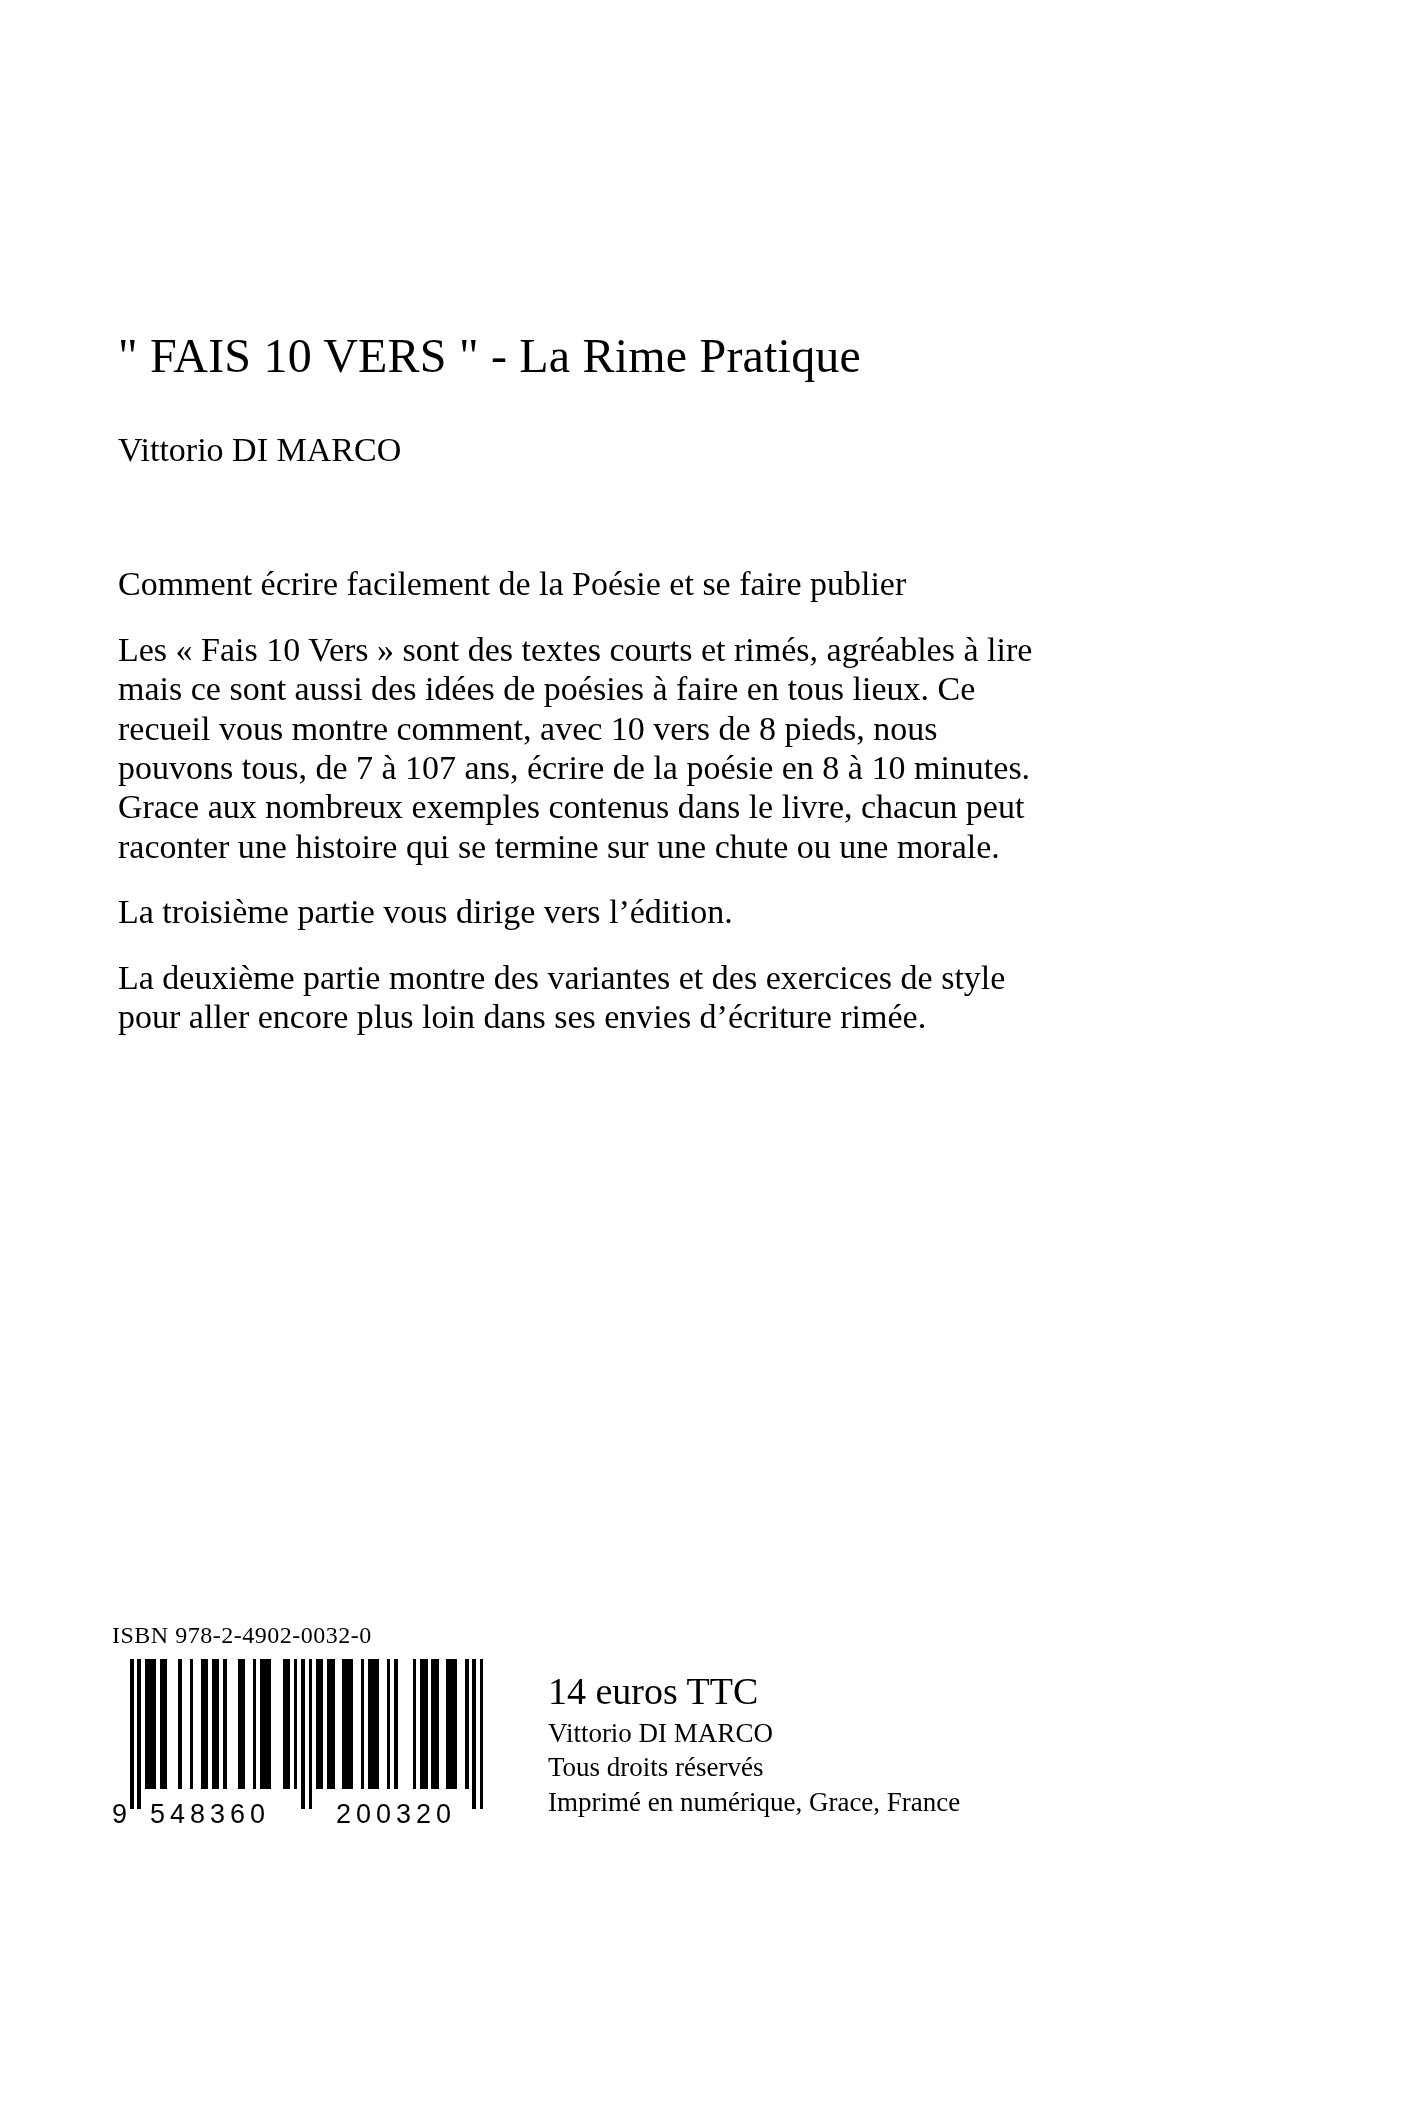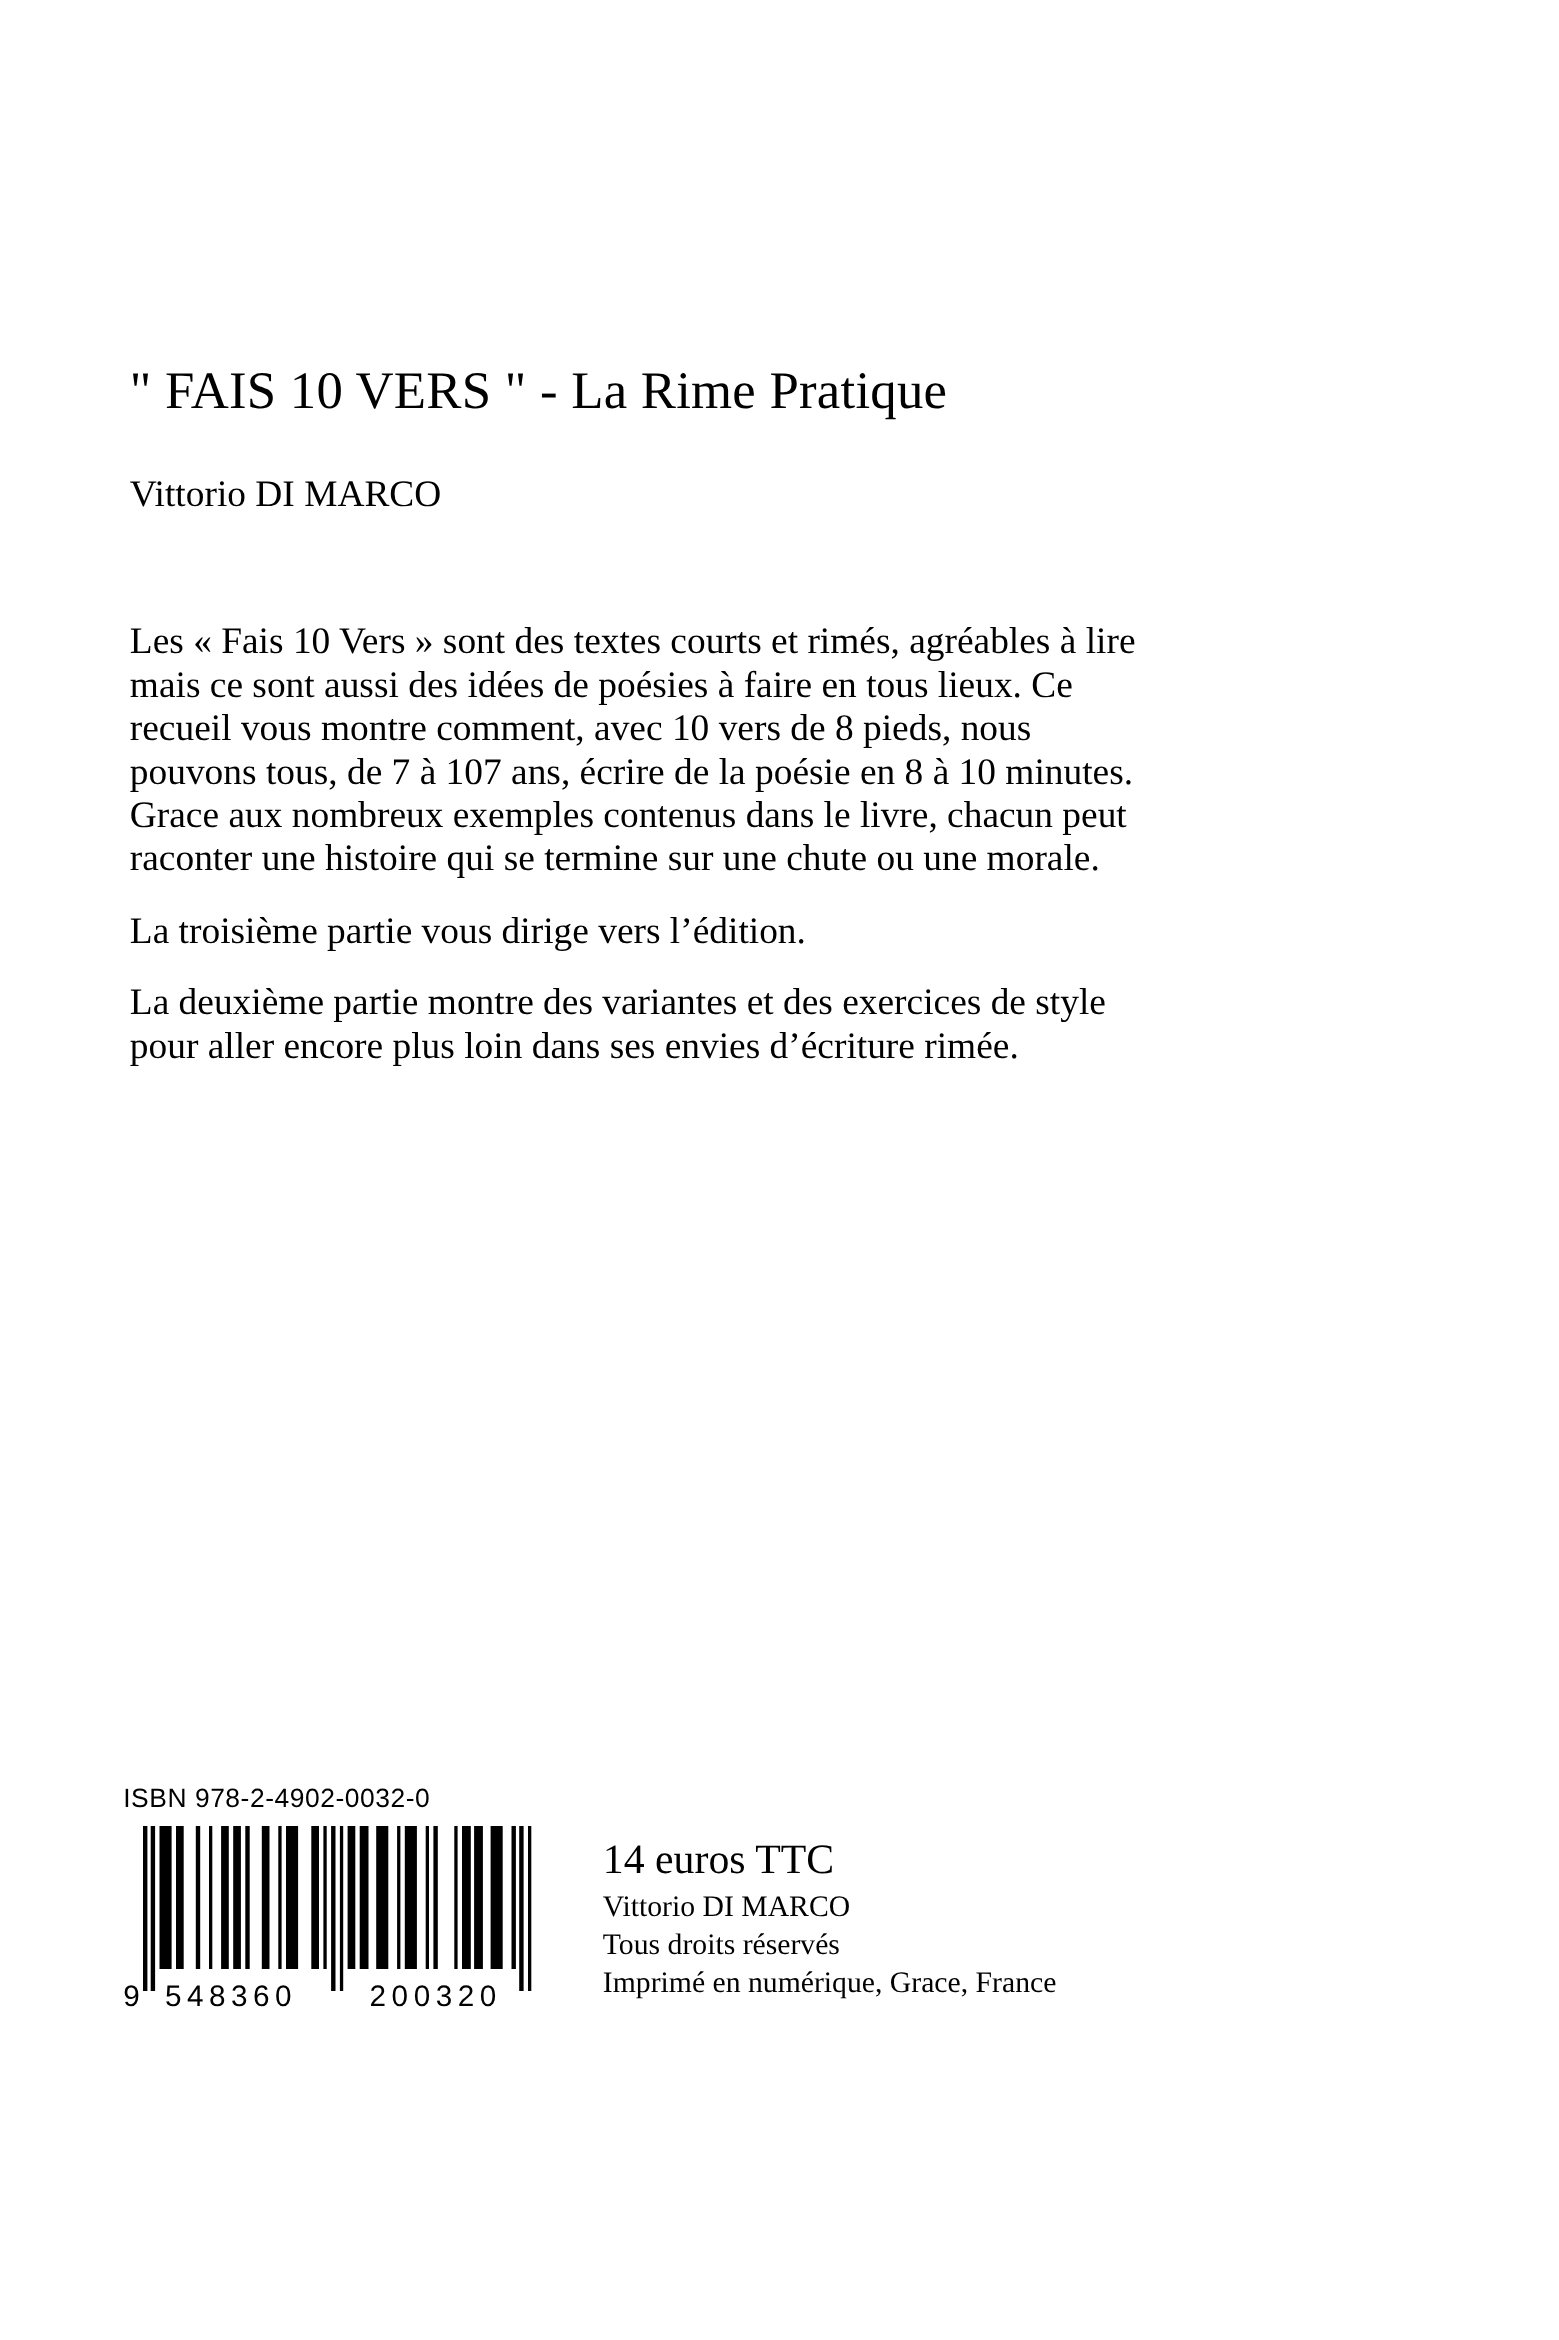--- a/index.html
+++ b/index.html
@@ -72,21 +72,21 @@
   .isbn-block {
     position: absolute;
     left: 112px;
     top: 1622px;
     width: 400px;
   }
   .isbn-text {
     font-size: 24px;
     letter-spacing: 0.5px;
     margin-bottom: 10px;
-    font-family: Liberation Sans, sans-serif;
+    font-family: Liberation Serif, serif;
   }
   .barcode {
     width: 372px;
     height: 160px;
     position: relative;
     background: #ffffff;
   }
   .barcode .bars {
     position: absolute;
     left: 18px;
@@ -194,20 +194,21 @@
 <body>
 
 <div class="page">
 
   <div class="content">
     <h1 class="book-title">" FAIS 10 VERS " - La Rime Pratique</h1>
 
     <div class="author-line">Vittorio DI MARCO</div>
 
     <div class="blurb">
+      <p class="para">Comment écrire facilement de la Poésie et se faire publier</p>
       <p class="para tight">Les « Fais 10 Vers » sont des textes courts et rimés, agréables à lire mais ce sont aussi des idées de poésies à faire en tous lieux. Ce recueil vous montre comment, avec 10 vers de 8 pieds, nous pouvons tous, de 7 à 107 ans, écrire de la poésie en 8 à 10 minutes.</p>
       <p class="para">Grace aux nombreux exemples contenus dans le livre, chacun peut raconter une histoire qui se termine sur une chute ou une morale.</p>
       <p class="para">La troisième partie vous dirige vers l’édition.</p>
       <p class="para">La deuxième partie montre des variantes et des exercices de style pour aller encore plus loin dans ses envies d’écriture rimée.</p>
     </div>
 
   </div>
 
   <div class="isbn-block">
     <div class="isbn-text">ISBN 978-2-4902-0032-0</div>

